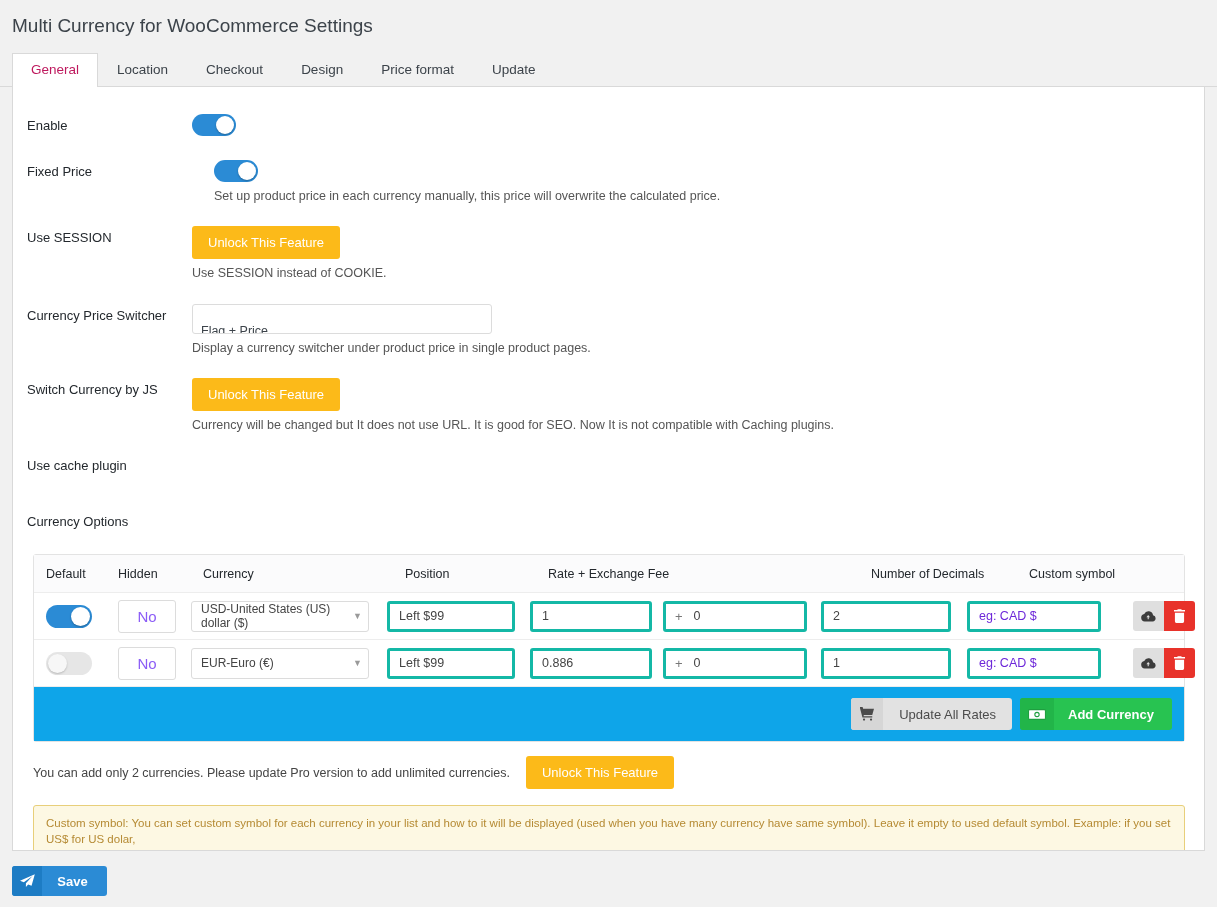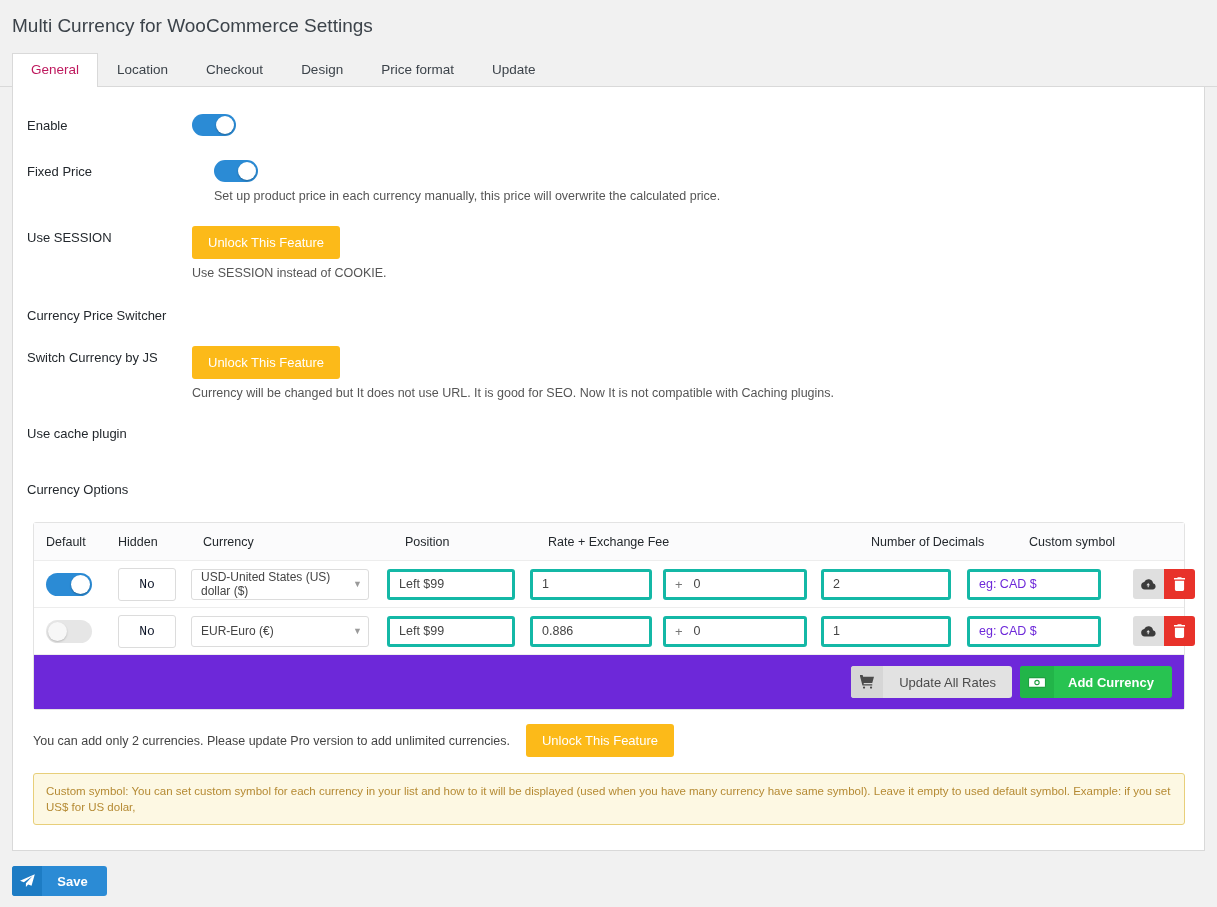--- a/index.html
+++ b/index.html
@@ -249,25 +249,24 @@
     margin-left: 6px;
   }
   .nobox {
     width: 56px;
     height: 31px;
     border: 1px solid #dcdcdc;
     border-radius: 3px;
     display: flex;
     align-items: center;
     justify-content: center;
-    font-size: 13px;
-    color: #0f172a;
+    font-size: 15px;
+    color: #8b5cf6;
     background: #fff;
     cursor: pointer;
-    font-family: Liberation Mono, monospace;
   }
   .txtbox {
     height: 31px;
     border: 3px solid #14b8a6;
     border-radius: 3px;
     display: flex;
     align-items: center;
     padding: 0 9px;
     box-sizing: border-box;
     font-size: 12.5px;
@@ -312,21 +311,21 @@
   }
 
   
   .cur-foot {
     height: 54px;
     display: flex;
     align-items: center;
     justify-content: flex-end;
     padding: 0 12px;
     box-sizing: border-box;
-    background: #6d28d9;
+    background: #0ea5e9;
   }
   .btn-update {
     display: flex;
     align-items: center;
     background: #e2e2e2;
     border-radius: 3px;
     height: 32px;
     cursor: pointer;
     overflow: hidden;
     margin-right: 8px;
@@ -462,20 +461,26 @@
   <div class="setting-row" style="margin-top:22px;">
     <div class="setting-label">Use SESSION</div>
     <div class="setting-control">
       <button class="btn-unlock">Unlock This Feature</button>
       <div class="desc">Use SESSION instead of COOKIE.</div>
     </div>
   </div>
 
   <div class="setting-row" style="margin-top:23px;">
     <div class="setting-label">Currency Price Switcher</div>
+    <div class="setting-control">
+      <div class="field switcher-select">
+        <span class="clip-text">Flag + Price</span>
+      </div>
+      <div class="desc">Display a currency switcher under product price in single product pages.</div>
+    </div>
   </div>
 
   <div class="setting-row" style="margin-top:22px;">
     <div class="setting-label">Switch Currency by JS</div>
     <div class="setting-control">
       <button class="btn-unlock">Unlock This Feature</button>
       <div class="desc">Currency will be changed but It does not use URL. It is good for SEO. Now It is not compatible with Caching plugins.</div>
     </div>
   </div>
 

